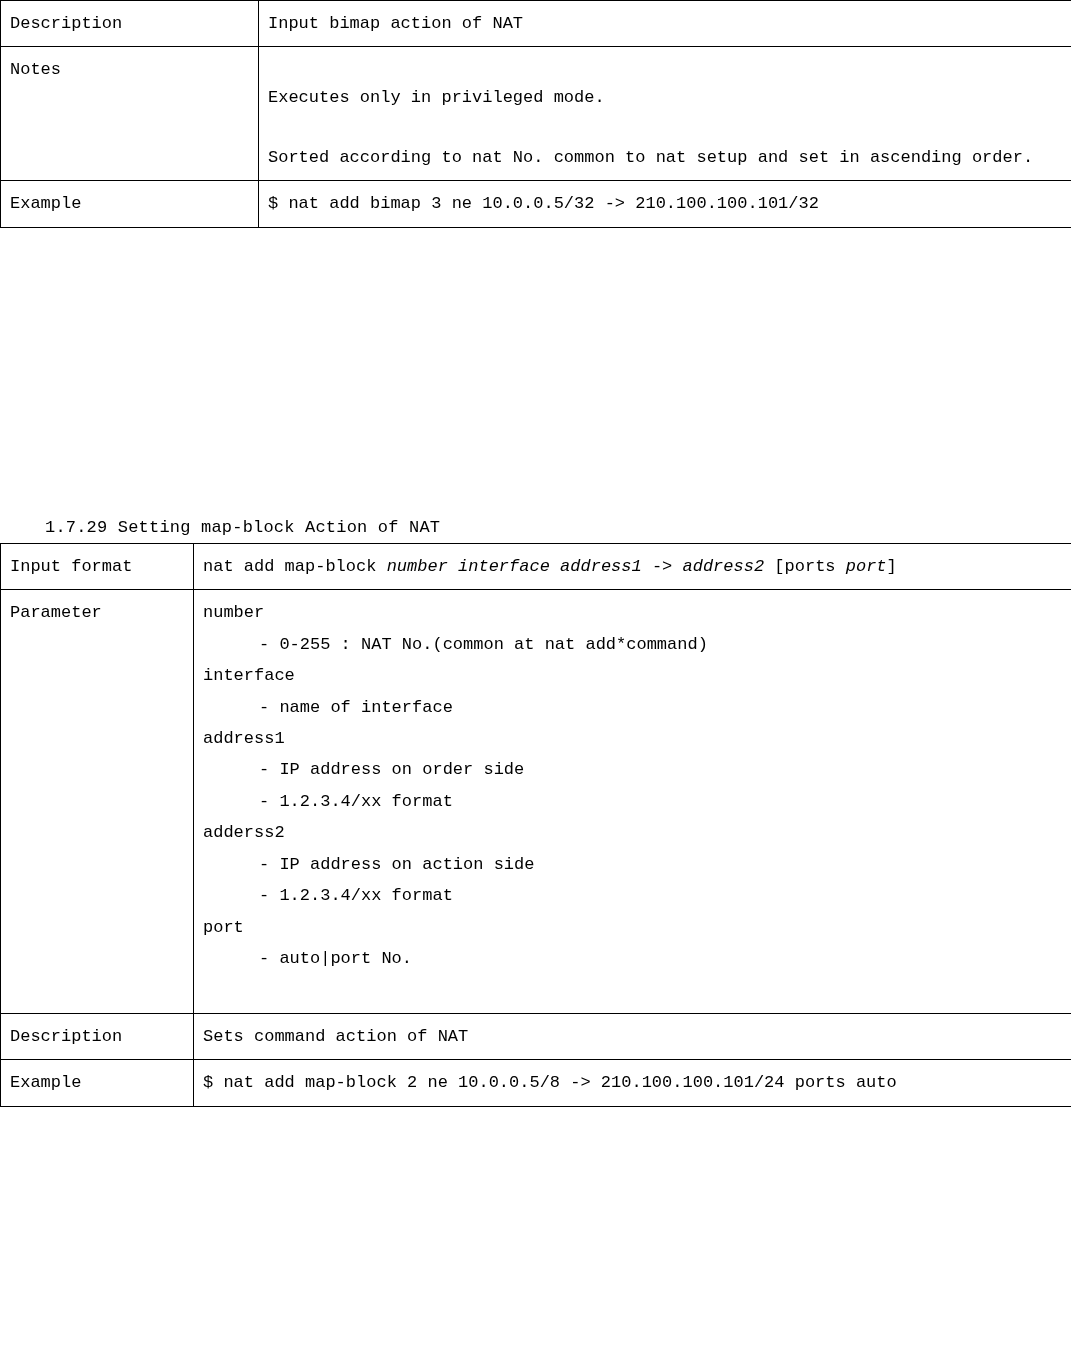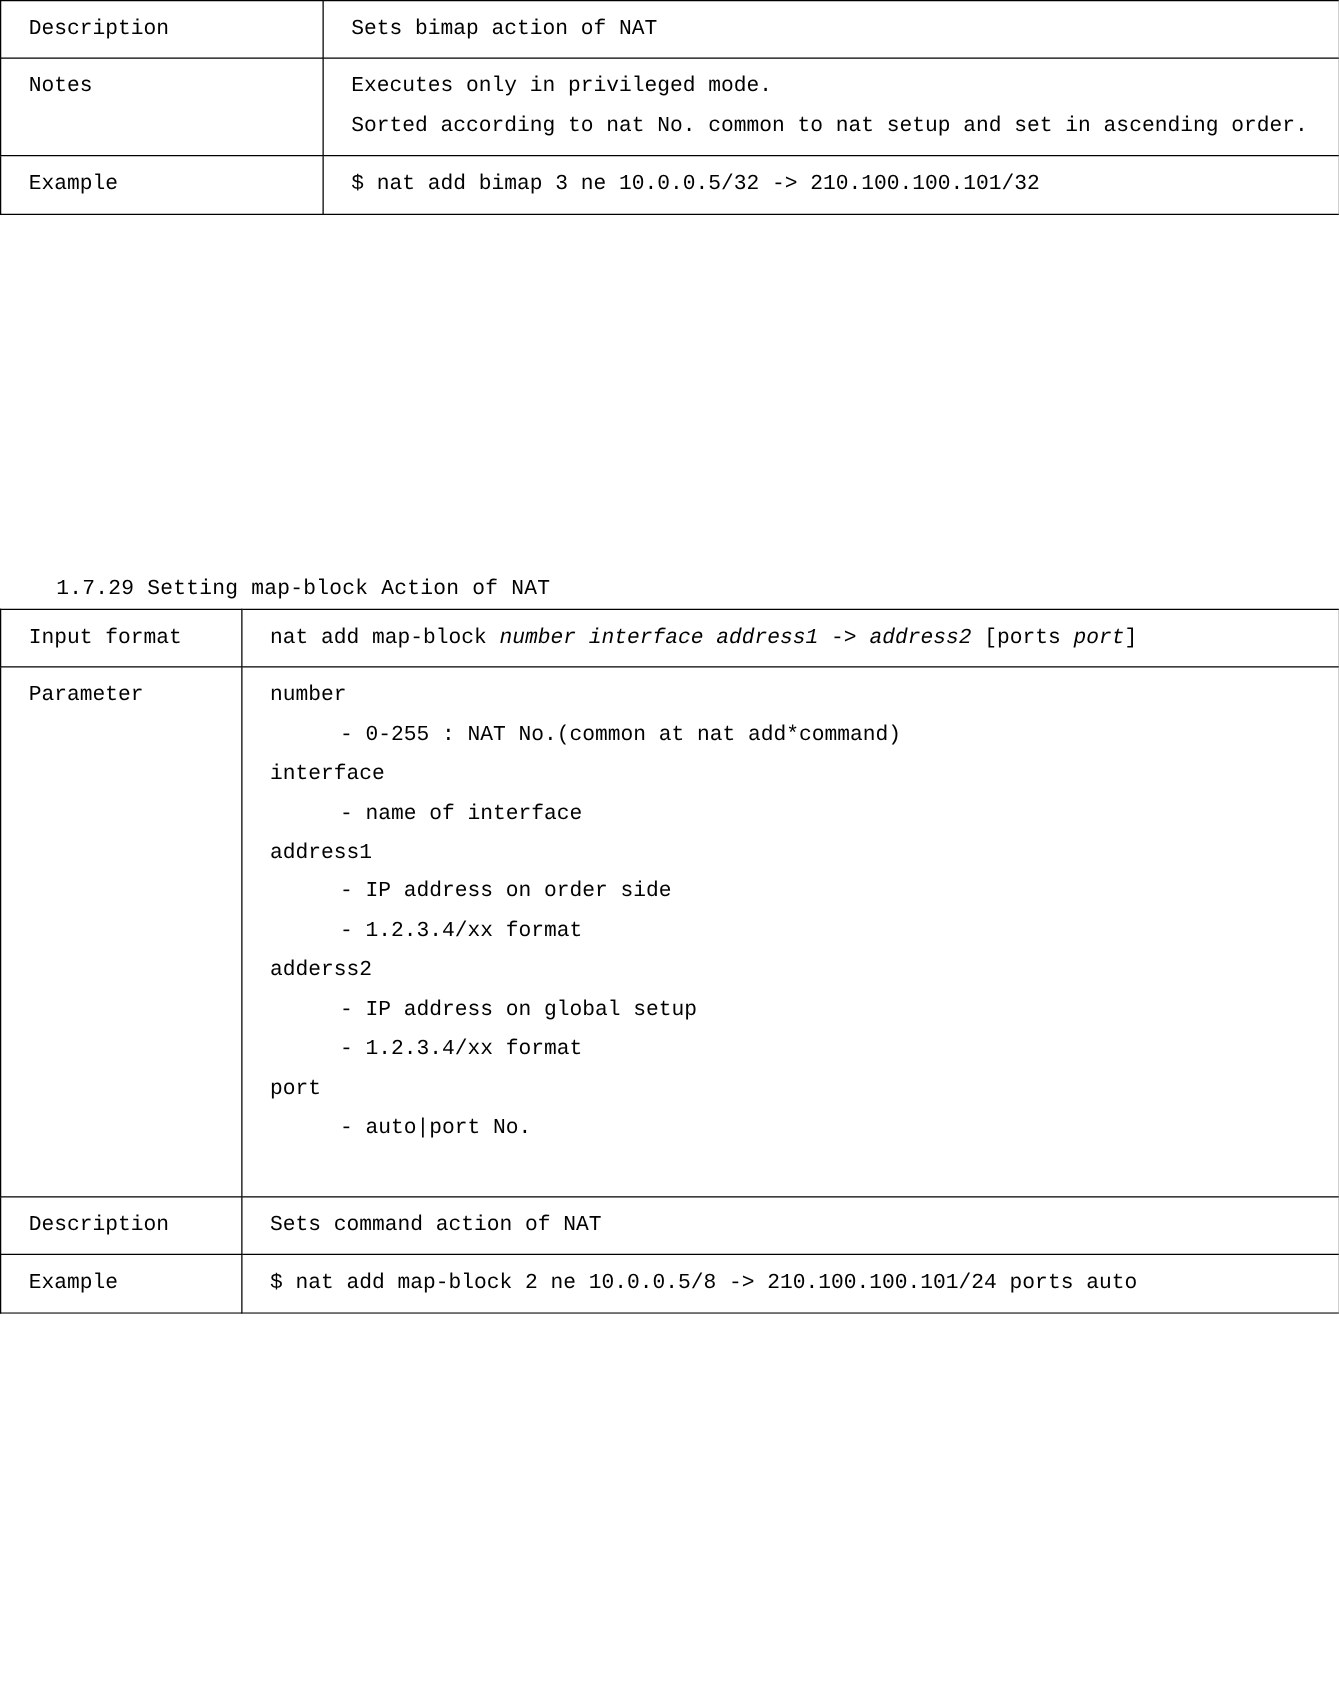--- a/index.html
+++ b/index.html
@@ -11,21 +11,21 @@
       width: 1071px;
       padding: 0;
     }
     table {
       border-collapse: collapse;
       width: 1071px;
       table-layout: fixed;
     }
     td {
       border: 1px solid #000000;
-      padding: 7px 22px;
+      padding: 7px 9px;
       vertical-align: top;
       line-height: 1.85;
       word-wrap: break-word;
     }
     .table1 col.c1 { width: 258px; }
     .table1 col.c2 { width: 813px; }
     .table2 col.c1 { width: 193px; }
     .table2 col.c2 { width: 878px; }
 
     .section-heading {
@@ -37,35 +37,35 @@
     }
     .gap {
       height: 290px;
     }
     .italic { font-style: italic; margin-top: 27px; }
     .param-sub {
       display: block;
       padding-left: 56px;
     }
     .param-line { display: block; }
-    .note-line { display: block; }
+    .note-line { display: block; margin-top: 28px; }
     .input-format-line { display: inline; }
   </style>
 </head>
 <body>
 
 <table class="table1">
   <colgroup>
       <col class="c1">
       <col class="c2">
     </colgroup>
   <tbody>
       <tr>
     <td>Description</td>
-    <td>Sets bimap action of NAT</td>
+    <td>Input bimap action of NAT</td>
   </tr>
   <tr>
     <td>Notes</td>
     <td>
       <span class="note-line">Executes only in privileged mode.</span>
       <span class="note-line">Sorted according to nat No. common to nat setup and set in ascending order.</span>
     </td>
   </tr>
   <tr>
     <td>Example</td>
@@ -94,21 +94,21 @@
     <td>Parameter</td>
     <td>
       <span class="param-line">number</span>
       <span class="param-sub">- 0-255 : NAT No.(common at nat add*command)</span>
       <span class="param-line">interface</span>
       <span class="param-sub">- name of interface</span>
       <span class="param-line">address1</span>
       <span class="param-sub">- IP address on order side</span>
       <span class="param-sub">- 1.2.3.4/xx format</span>
       <span class="param-line">adderss2</span>
-      <span class="param-sub">- IP address on global setup</span>
+      <span class="param-sub">- IP address on action side</span>
       <span class="param-sub">- 1.2.3.4/xx format</span>
       <span class="param-line">port</span>
       <span class="param-sub">- auto|port No.</span>
       <span class="param-line">&nbsp;</span>
     </td>
   </tr>
   <tr>
     <td>Description</td>
     <td>Sets command action of NAT</td>
   </tr>

